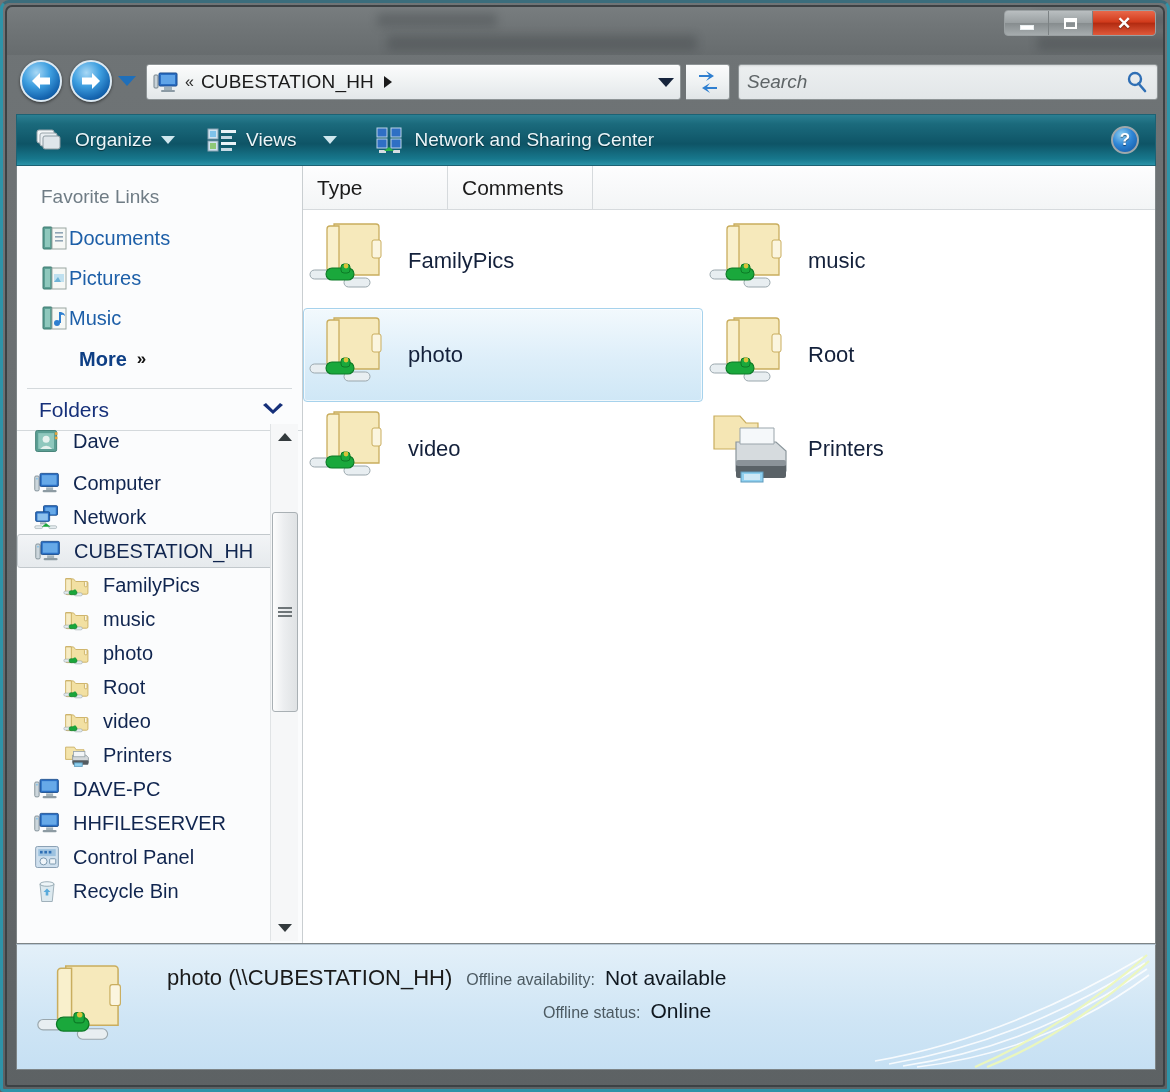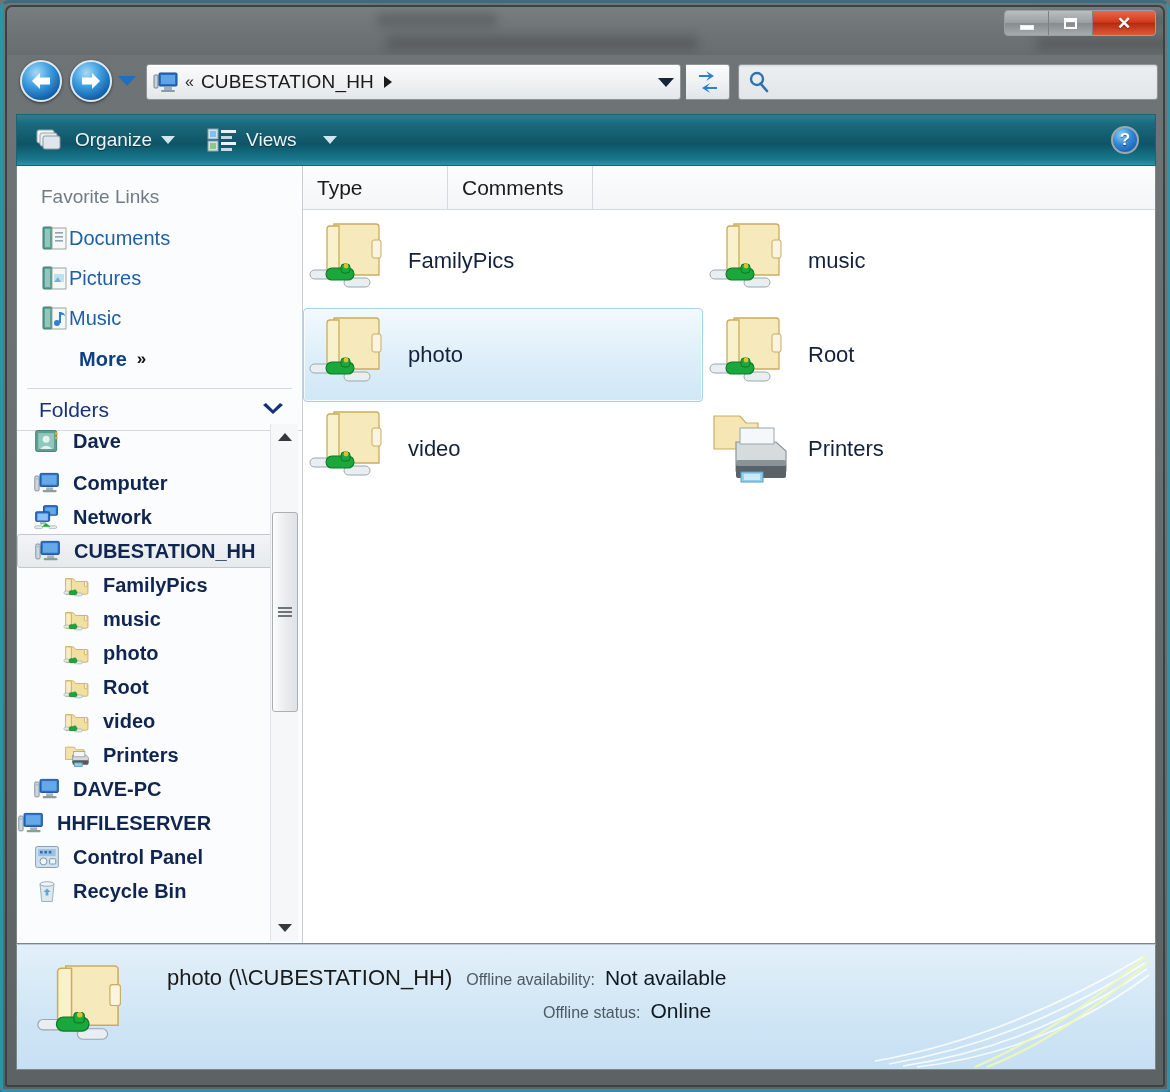--- a/index.html
+++ b/index.html
@@ -178,21 +178,20 @@
     height: 42px; padding: 0 16px 0 22px; cursor: default;
     border-bottom: 1px solid #d4d9dc;
   }
   #folders-header .label { font-size: 21px; color: #16307a; text-align: right; }
   #folders-chevron svg { display:block; }
 
   #tree { position: absolute; left: 0; top: 258px; right: 0; bottom: 0; overflow: hidden; }
   .tree-row {
     display: flex; align-items: center; height: 34px; cursor: default;
     white-space: nowrap;
-    font-weight: bold;
   }
   .tree-row .label { font-size: 20px; color: #10254f; margin-left: 10px; }
   .tree-row.selected {
     background: linear-gradient(180deg,#f2f4f6 0%,#e6eaed 100%);
     border: 1px solid #c2c8cc; border-radius: 3px;
     margin-right: 4px;
   }
 
   
   #tree-scrollbar {
@@ -321,20 +320,21 @@
     </div>
 
     <div id="refresh-button">
       <svg width="26" height="24" viewBox="0 0 26 24">
         <path d="M4 5 L14 5 L11 1 L19 6 L11 11 L14 7 L4 7 Z" fill="#2f7fd0"></path>
         <path d="M22 19 L12 19 L15 23 L7 18 L15 13 L12 17 L22 17 Z" fill="#2f7fd0"></path>
       </svg>
     </div>
 
     <div id="search-box">
+      <input id="search-input" value="" placeholder="Search" style="">
       <svg width="24" height="24" viewBox="0 0 24 24">
         <circle cx="10" cy="9" r="6" fill="none" stroke="#2f6fb5" stroke-width="2.4"></circle>
         <line x1="13.5" y1="13.5" x2="20" y2="21" stroke="#2f6fb5" stroke-width="2.6" stroke-linecap="round"></line>
       </svg>
     </div>
   </div>
 
   <div id="command-bar">
     <div class="cmd-item">
       <svg width="30" height="26" viewBox="0 0 30 26">
@@ -354,20 +354,32 @@
         <rect x="3" y="16" width="6" height="6" fill="#8ec878"></rect>
         <rect x="14" y="3" width="15" height="3" fill="#e9f2f7"></rect>
         <rect x="14" y="9" width="11" height="3" fill="#c6d9e4"></rect>
         <rect x="14" y="15" width="15" height="3" fill="#e9f2f7"></rect>
         <rect x="14" y="21" width="11" height="3" fill="#c6d9e4"></rect>
       </svg>
       <span class="label">Views</span>
       <span class="cmd-caret" style="margin-left:18px;"></span>
     </div>
 
+    <div class="cmd-item" style="margin-left:20px;">
+      <svg width="30" height="28" viewBox="0 0 30 28">
+        <rect x="2" y="2" width="10" height="9" fill="#2f6fc4" stroke="#bcd3e8"></rect>
+        <rect x="16" y="2" width="10" height="9" fill="#2f6fc4" stroke="#bcd3e8"></rect>
+        <rect x="2" y="13" width="10" height="9" fill="#2f6fc4" stroke="#bcd3e8"></rect>
+        <rect x="16" y="13" width="10" height="9" fill="#2f6fc4" stroke="#bcd3e8"></rect>
+        <rect x="4" y="24" width="7" height="3" fill="#d7dee2"></rect>
+        <rect x="18" y="24" width="7" height="3" fill="#d7dee2"></rect>
+        <path d="M9 25 L14 21 L19 25 Z" fill="#2db34a"></path>
+      </svg>
+      <span class="label">Network and Sharing Center</span>
+    </div>
 
     <div id="help-button">
       <span>?</span>
     </div>
   </div>
 
   <div id="body-area">
 
     <div id="nav-pane">
       <div id="fav-header">Favorite Links</div>
@@ -566,21 +578,21 @@
                 <rect x="2" y="8" width="5" height="17" rx="1.4" fill="#ccd6dc" stroke="#7d8b93"></rect>
                 <circle cx="4.5" cy="11" r="1" fill="#7fc0e8"></circle>
                 <rect x="8" y="5" width="21" height="15" rx="1.4" fill="#2a6fc4" stroke="#1a4d8c"></rect>
                 <rect x="10" y="7" width="17" height="11" fill="#66a9e8"></rect>
                 <rect x="15" y="21" width="8" height="3" fill="#a4b3bb"></rect>
                 <rect x="11" y="24" width="16" height="2.6" rx="1.3" fill="#8d9ba3"></rect>
               </svg>
             </span>
             <span class="label">DAVE-PC</span>
           </div>
-          <div class="tree-row" style="">
+          <div class="tree-row" style="padding-left: 16px;">
             <span style="width: 30px; height: 28px; display: flex; align-items: center; flex: 0 0 auto;">
               <svg width="28" height="28" viewBox="0 0 32 32">
                 <rect x="2" y="8" width="5" height="17" rx="1.4" fill="#ccd6dc" stroke="#7d8b93"></rect>
                 <circle cx="4.5" cy="11" r="1" fill="#7fc0e8"></circle>
                 <rect x="8" y="5" width="21" height="15" rx="1.4" fill="#2a6fc4" stroke="#1a4d8c"></rect>
                 <rect x="10" y="7" width="17" height="11" fill="#66a9e8"></rect>
                 <rect x="15" y="21" width="8" height="3" fill="#a4b3bb"></rect>
                 <rect x="11" y="24" width="16" height="2.6" rx="1.3" fill="#8d9ba3"></rect>
               </svg>
             </span>

